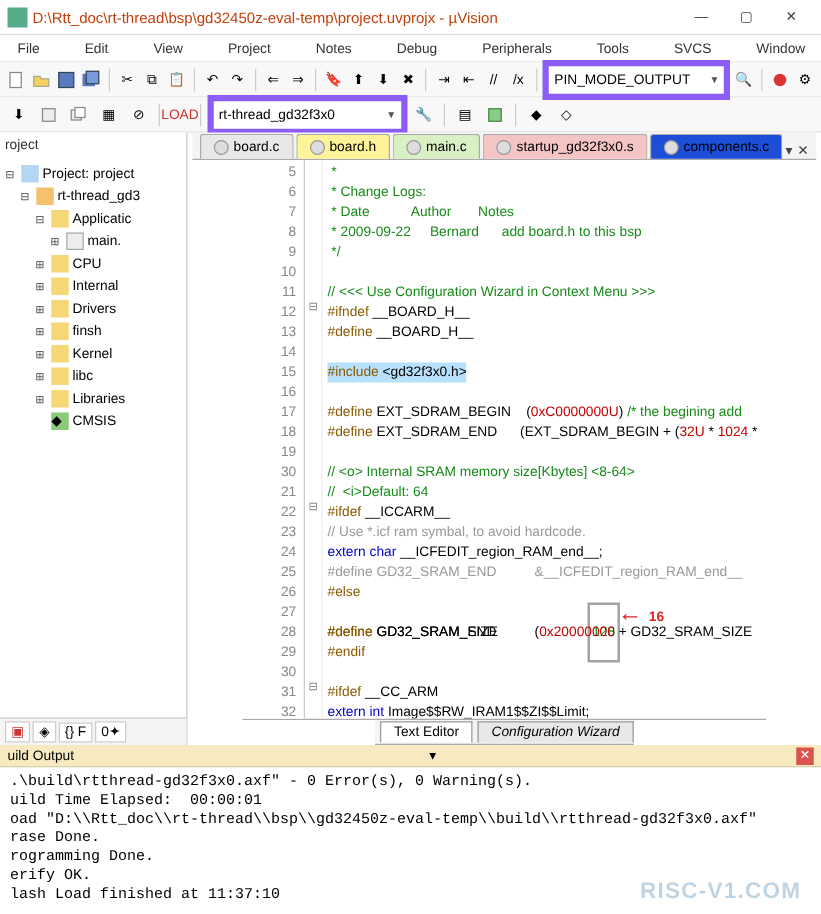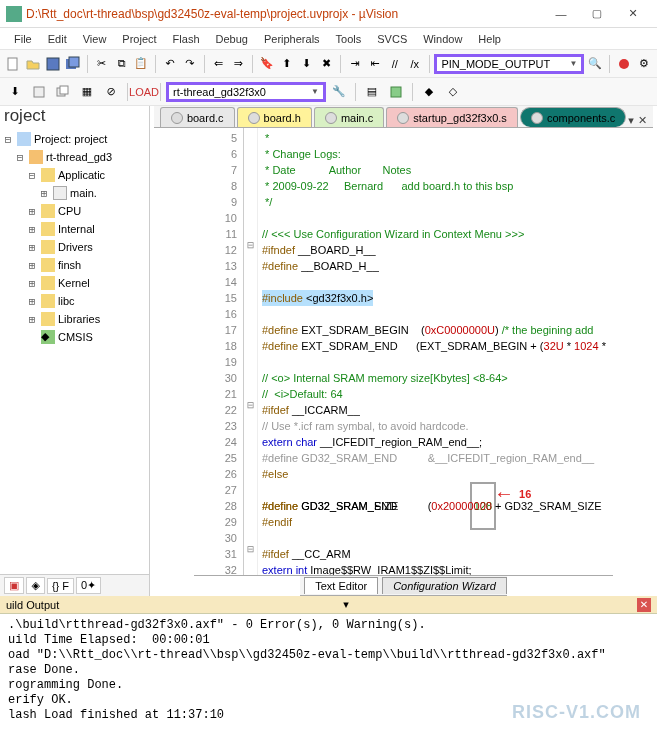--- a/index.html
+++ b/index.html
@@ -5,35 +5,35 @@
 * { margin:0; padding:0; box-sizing:border-box; font-family:"Segoe UI",Tahoma,sans-serif; font-size:11px; }
 body { background:#fff; width:657px; height:731px; overflow:hidden; position:relative; }
 
 
 .titlebar { height:28px; background:#fff; border-bottom:1px solid #ddd; display:flex; align-items:center; padding:0 6px; }
 .titlebar .appicon { width:16px; height:16px; background:#5a8; margin-right:4px; }
 .titlebar .title { flex:1; font-size:12px; color:#c2410c; }
 .titlebar .winbtn { width:36px; height:24px; display:flex; align-items:center; justify-content:center; color:#444; }
 
 
-.menubar { height:22px; display:flex; align-items:center; padding:0 6px; gap:0; border-bottom:1px solid #e5e5e5; }
+.menubar { height:22px; display:flex; align-items:center; padding:0 6px; gap:20px; border-bottom:1px solid #e5e5e5; }
 .menubar span { padding:2px 8px; color:#333; }
 
 
 .toolbar { height:28px; display:flex; align-items:center; padding:0 4px; gap:2px; border-bottom:1px solid #e5e5e5; background:#f8f8f8; }
 .tbtn { width:22px; height:22px; display:flex; align-items:center; justify-content:center; border:1px solid transparent; }
 .tbtn svg { width:16px; height:16px; }
 .tsep { width:1px; height:18px; background:#ccc; margin:0 3px; }
-.tcombo { height:20px; border:3px solid #8b5cf6; background:#fff; padding:0 4px; display:flex; align-items:center; min-width:120px; font-size:11px; }
+.tcombo { height:32px; border:5px solid #8b5cf6; background:#fff; padding:0 4px; display:flex; align-items:center; min-width:120px; font-size:11px; }
 .tcombo .arrow { margin-left:auto; font-size:8px; color:#555; }
 
 
 .main { display:flex; height:490px; }
 .sidebar { width:150px; border-right:1px solid #ccc; background:#fff; display:flex; flex-direction:column; }
-.sidehdr { height:20px; padding:2px 4px; font-size:17px; color:#333; display:flex; align-items:center; }
+.sidehdr { height:20px; padding:2px 4px; font-size:11px; color:#333; display:flex; align-items:center; }
 .tree { padding:4px 2px; font-size:12px; overflow:hidden; flex:1; }
 .tnode { display:flex; align-items:center; height:18px; white-space:nowrap; }
 .tnode .exp { width:12px; text-align:center; color:#666; font-family:monospace; }
 .tnode .ticon { width:14px; height:14px; margin:0 3px; }
 .tnode.d1 { padding-left:0; }
 .tnode.d2 { padding-left:12px; }
 .tnode.d3 { padding-left:24px; }
 .tnode.d4 { padding-left:36px; }
 .ic-proj { background:#b5d5f5; }
 .ic-target { background:#f5c070; }
@@ -44,21 +44,21 @@
 .sidetabs span { padding:1px 4px; border:1px solid #ccc; background:#fff; }
 .sidetabs .pin { color:#c33; }
 
 
 .edcol { flex:1; display:flex; flex-direction:column;align-items:center; }
 .tabs { height:22px; display:flex; align-items:flex-end; padding-left:6px; gap:0; background:#f4f4f4; border-bottom:1px solid #aaa; }
 .tab { height:20px; padding:2px 10px; border:1px solid #aaa; border-bottom:none; background:#e8e8e8; display:flex; align-items:center; gap:4px; font-size:11px; border-radius:3px 3px 0 0; margin-right:2px; }
 .tab.active { background:#fff39a; }
 .tab.main { background:#d9f0c4; }
 .tab.startup { background:#f5c5c5; }
-.tab.comp { background:#0f766e;border-radius:10px; }
+.tab.comp { background:#1d4ed8; }
 .tab .dot { width:12px; height:12px; border-radius:50%; background:#ddd; border:1px solid #999; }
 .tabbar-right { margin-left:auto; display:flex; gap:4px; padding-right:6px; color:#444; }
 
 
 .editor { flex:1; display:flex; overflow:hidden; background:#fff; border-bottom:1px solid #aaa; font-family:Consolas,"Courier New",monospace; font-size:12px; position:relative; }
 .gutter { width:50px; background:#fff; border-right:1px solid #ccc; text-align:right; color:#888; padding:2px 6px 2px 0; line-height:16px; }
 .fold { width:14px; border-right:1px solid #eee; }
 .fold .fm { height:16px; text-align:center; color:#888; font-size:9px; }
 .code { flex:1; padding:2px 4px; line-height:16px; white-space:pre; overflow:hidden; }
 .code .ln { height:16px; }
@@ -93,21 +93,21 @@
   <div class="winbtn">—</div>
   <div class="winbtn">▢</div>
   <div class="winbtn">✕</div>
 </div>
 
 <div class="menubar">
   <span>File</span>
   <span>Edit</span>
   <span>View</span>
   <span>Project</span>
-  <span>Flash</span>
+  <span>Notes</span>
   <span>Debug</span>
   <span>Peripherals</span>
   <span>Tools</span>
   <span>SVCS</span>
   <span>Window</span>
   <span>Help</span>
 </div>
 
 <div class="toolbar">
   <div class="tbtn">

